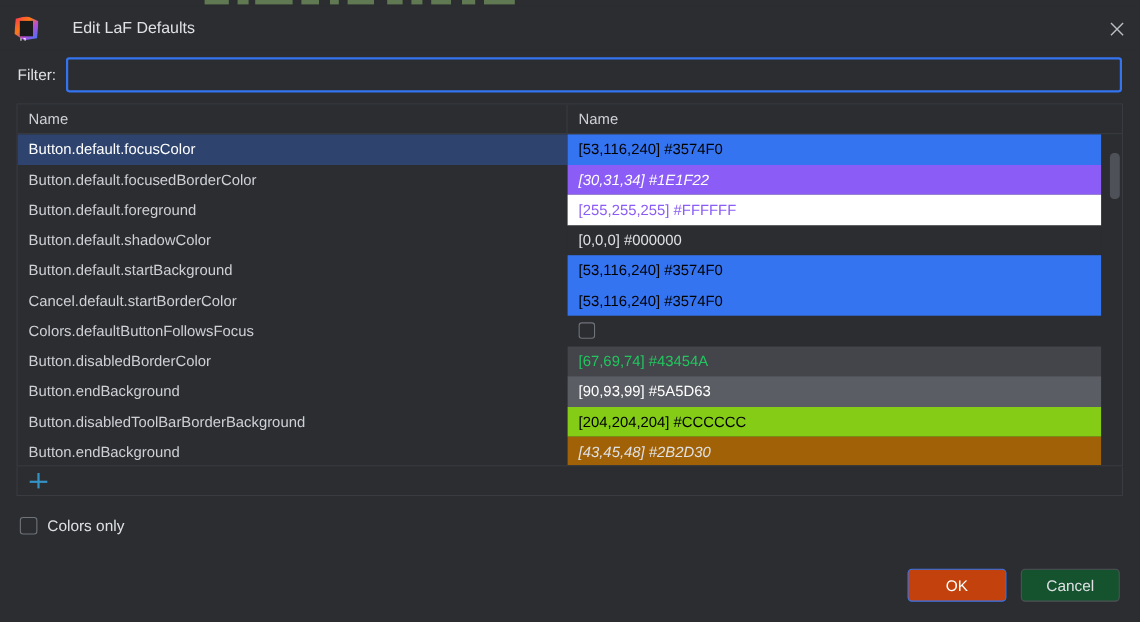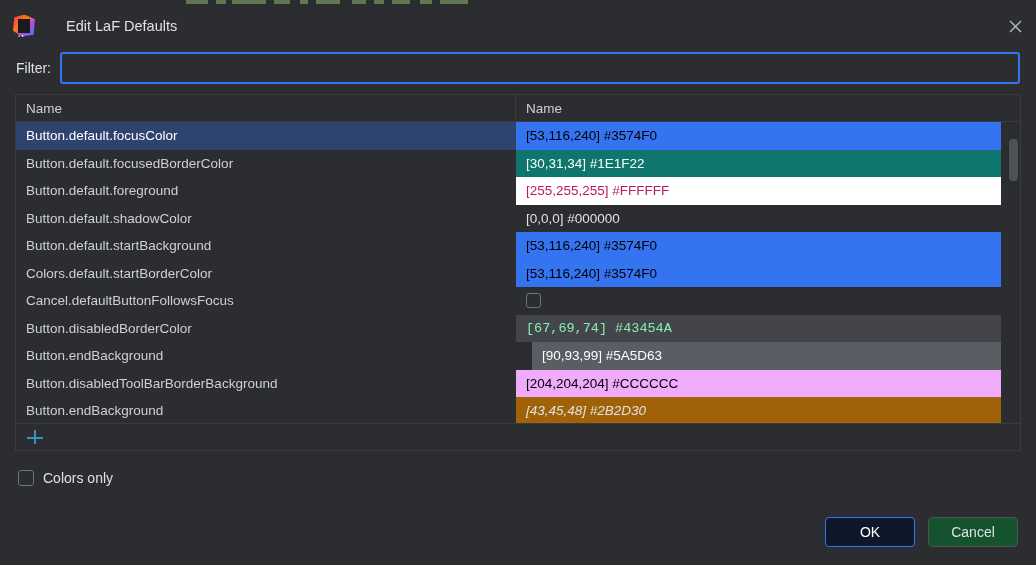--- a/index.html
+++ b/index.html
@@ -222,21 +222,21 @@
     height: 30px;
     min-width: 90px;
     padding: 0 18px;
     border-radius: 4px;
     font-size: 14px;
     font-family: "Liberation Sans", sans-serif;
     display: flex; align-items: center; justify-content: center;
     cursor: pointer;
     user-select: none;
   }
-  .btn.primary { background: #0f172a; color: #ffffff; border: 1px solid #3574f0; }
+  .btn.primary { background: #c2410c; color: #ffffff; border: 1px solid #3574f0; }
   .btn.secondary { background: #14532d; color: #dfe1e5; border: 1px solid #4e5157; }
 
   
   #vscroll {
     position: absolute;
     right: 1px; top: 28px;
     width: 12px; bottom: 1px;
     background: transparent;
   }
   #vscroll-thumb {
@@ -292,69 +292,69 @@
     </div>
     <div id="table-body">
         <div class="trow selected">
           <div class="cell-name">Button.default.focusColor</div>
           <div class="cell-value" style="background: rgb(53, 116, 240);">
             <span class="vtext" style="color: rgb(0, 0, 0);">[53,116,240] #3574F0</span>
           </div>
         </div>
         <div class="trow">
           <div class="cell-name">Button.default.focusedBorderColor</div>
-          <div class="cell-value" style="background: #0f766e;">
+          <div class="cell-value" style="background: #8b5cf6; font-style: italic;">
             <span class="vtext" style="color: rgb(255, 255, 255);">[30,31,34] #1E1F22</span>
           </div>
         </div>
         <div class="trow">
           <div class="cell-name">Button.default.foreground</div>
           <div class="cell-value" style="background: rgb(255, 255, 255);">
-            <span class="vtext" style="color: #be185d;">[255,255,255] #FFFFFF</span>
+            <span class="vtext" style="color: #8b5cf6;">[255,255,255] #FFFFFF</span>
           </div>
         </div>
         <div class="trow">
           <div class="cell-name">Button.default.shadowColor</div>
           <div class="cell-value" style="background: rgb(43, 45, 48);">
             <span class="vtext" style="color: rgb(223, 225, 229);">[0,0,0] #000000</span>
           </div>
         </div>
         <div class="trow">
           <div class="cell-name">Button.default.startBackground</div>
           <div class="cell-value" style="background: rgb(53, 116, 240);">
             <span class="vtext" style="color: rgb(0, 0, 0);">[53,116,240] #3574F0</span>
           </div>
         </div>
         <div class="trow">
-          <div class="cell-name">Colors.default.startBorderColor</div>
+          <div class="cell-name">Cancel.default.startBorderColor</div>
           <div class="cell-value" style="background: rgb(53, 116, 240);">
             <span class="vtext" style="color: rgb(0, 0, 0);">[53,116,240] #3574F0</span>
           </div>
         </div>
         <div class="trow">
-          <div class="cell-name">Cancel.defaultButtonFollowsFocus</div>
+          <div class="cell-name">Colors.defaultButtonFollowsFocus</div>
           <div class="cell-value">
             <span class="row-checkbox"></span>
           </div>
         </div>
         <div class="trow">
           <div class="cell-name">Button.disabledBorderColor</div>
           <div class="cell-value" style="background: rgb(67, 69, 74);">
-            <span class="vtext" style="color: #86efac; font-family: Liberation Mono, monospace;">[67,69,74] #43454A</span>
+            <span class="vtext" style="color: #22c55e;">[67,69,74] #43454A</span>
           </div>
         </div>
         <div class="trow">
           <div class="cell-name">Button.endBackground</div>
-          <div class="cell-value" style="background: rgb(90, 93, 99); margin-left: 16px;">
+          <div class="cell-value" style="background: rgb(90, 93, 99);">
             <span class="vtext" style="color: rgb(255, 255, 255);">[90,93,99] #5A5D63</span>
           </div>
         </div>
         <div class="trow">
           <div class="cell-name">Button.disabledToolBarBorderBackground</div>
-          <div class="cell-value" style="background: #f0abfc;">
+          <div class="cell-value" style="background: #84cc16;">
             <span class="vtext" style="color: rgb(0, 0, 0);">[204,204,204] #CCCCCC</span>
           </div>
         </div>
         <div class="trow">
           <div class="cell-name">Button.endBackground</div>
           <div class="cell-value" style="background: #a16207; font-style: italic;">
             <span class="vtext" style="color: rgb(223, 225, 229);">[43,45,48] #2B2D30</span>
           </div>
         </div>
       </div>

